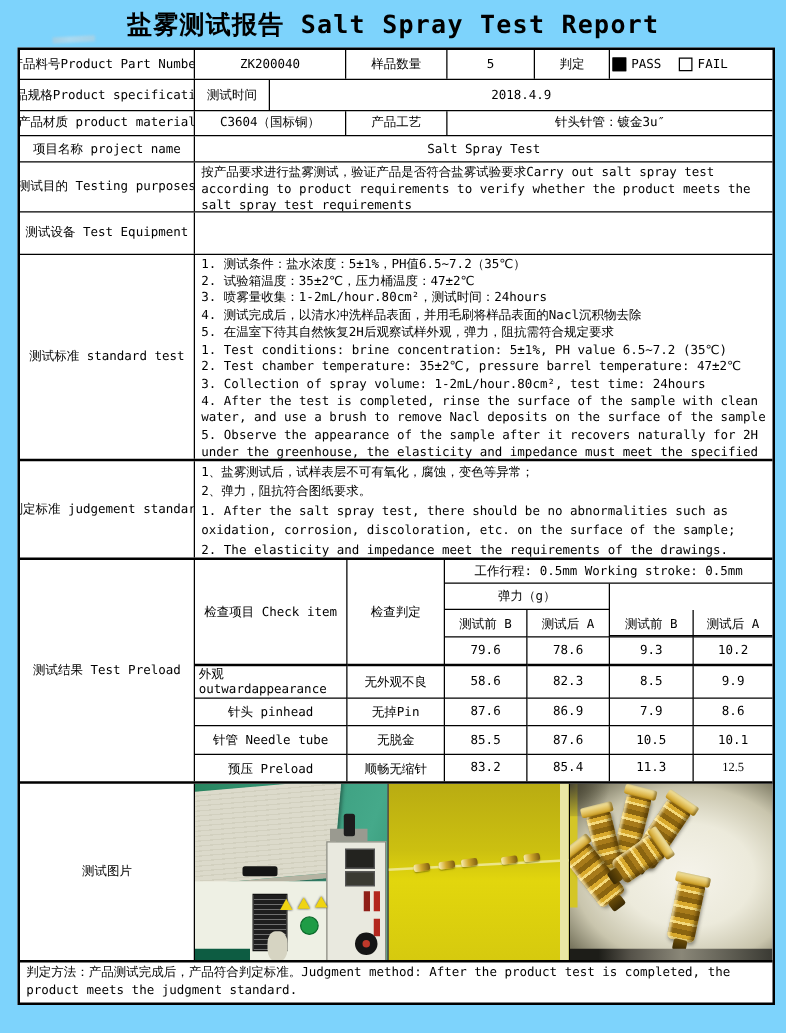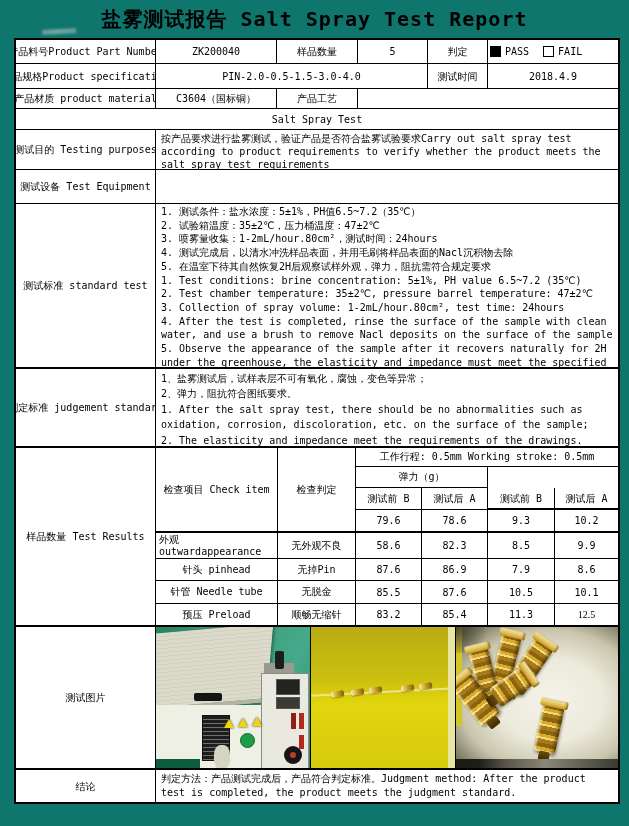--- a/index.html
+++ b/index.html
@@ -1,16 +1,16 @@
 <!DOCTYPE html>
 <html><head>
 <meta charset="utf-8">
 <style>
   html,body{margin:0;padding:0;background:#fff;}
-  .page{position:relative;width:629px;height:826px;background:#0f766e;overflow:hidden;
+  .page{position:relative;width:629px;height:826px;background:#7dd3fc;overflow:hidden;
         font-family:"DejaVu Sans Mono","DejaVu Sans",monospace;color:#000;}
   .title{position:absolute;top:6px;left:0;width:629px;text-align:center;margin:0;
          font-size:20px;font-weight:bold;letter-spacing:1px;}
   .artifact{position:absolute;left:42px;top:29px;width:34px;height:5px;opacity:.45;
             background:linear-gradient(90deg,#c9c9c9,#e2e2e2 40%,#cfcfcf);filter:blur(1px);
             transform:rotate(-3deg);}
   .tbl{position:absolute;left:14px;top:38px;width:606px;border:2px solid #000;
        box-sizing:border-box;display:flex;flex-direction:column;background:#fff;}
   .r{display:flex;border-bottom:1px solid #000;box-sizing:border-box;}
   .r1{height:24px}.r2{height:25px}.r3{height:20px}.r4{height:21px}.r5{height:40px}
@@ -109,32 +109,33 @@
       <div class="c flex1 last passfail">
         <span class="box filled"></span>
         <span class="pf">PASS</span>
         <span class="box"></span>
         <span class="pf">FAIL</span>
       </div>
     </div>
 
     <div class="r r2">
       <div class="c label">产品规格Product specification</div>
-      <div class="c w272">PIN-2.0-0.5-1.5-3.0-4.0</div>
       <div class="c w60">测试时间</div>
       <div class="c flex1 last">2018.4.9</div>
     </div>
 
     <div class="r r3">
       <div class="c label">产品材质 product material</div>
       <div class="c w121">C3604（国标铜）</div>
       <div class="c w81">产品工艺</div>
+      <div class="c flex1 last">针头针管：镀金3u″</div>
     </div>
 
     <div class="r r4">
+      <div class="c label">项目名称 project name</div>
       <div class="c flex1 last">Salt Spray Test</div>
     </div>
 
     <div class="r r5">
       <div class="c label">测试目的 Testing purposes</div>
       <div class="c flex1 last txt">按产品要求进行盐雾测试，验证产品是否符合盐雾试验要求Carry out salt spray test according to product requirements to verify whether the product meets the salt spray test requirements</div>
     </div>
 
     <div class="r r6">
       <div class="c label">测试设备 Test Equipment</div>
@@ -156,21 +157,21 @@
 
     <div class="r r8">
       <div class="c label">判定标准 judgement standard</div>
       <div class="c flex1 last txt pre lh156">1、盐雾测试后，试样表层不可有氧化，腐蚀，变色等异常；
 2、弹力，阻抗符合图纸要求。
 1. After the salt spray test, there should be no abnormalities such as oxidation, corrosion, discoloration, etc. on the surface of the sample;
 2. The elasticity and impedance meet the requirements of the drawings.</div>
     </div>
 
     <div class="r r9">
-      <div class="c label">样品数量 Test Results</div>
+      <div class="c label">测试结果 Test Preload</div>
       <div class="grid">
         <div class="g hspan bb2" style="grid-column:1/2;">检查项目 Check item</div>
         <div class="g hspan bb2" style="grid-column:2/3;">检查判定</div>
         <div class="g nr" style="grid-column:3/7;grid-row:1/2;">工作行程: 0.5mm  Working stroke: 0.5mm</div>
         <div class="g" style="grid-column:3/5;grid-row:2/3;">弹力（g）</div>
         <div class="g nr" style="grid-column:5/7;grid-row:2/3;margin-top:41px;">阻抗（mΩ）</div>
         <div class="g" style="grid-column:3;grid-row:3;">测试前 B</div>
         <div class="g" style="grid-column:4;grid-row:3;">测试后 A</div>
         <div class="g" style="grid-column:5;grid-row:3;">测试前 B</div>
         <div class="g nr" style="grid-column:6;grid-row:3;">测试后 A</div>
@@ -257,18 +258,17 @@
           <div class="pogo" style="left:62px;top:12px;width:22px;height:56px;transform:rotate(34deg);"></div>
           <div class="pogo" style="left:44px;top:40px;width:22px;height:40px;transform:rotate(55deg);"></div>
           <div class="pogo" style="left:82px;top:78px;width:22px;height:48px;transform:rotate(12deg);"></div>
           <div class="abs ph3-dark-b"></div>
         </div>
 
       </div>
     </div>
 
     <div class="r r11">
-      <div class="c label">结论</div>
       <div class="c flex1 last txt lh14">判定方法：产品测试完成后，产品符合判定标准。Judgment method: After the product test is completed, the product meets the judgment standard.</div>
     </div>
 
   </div>
 </div>
 
 </body></html>

